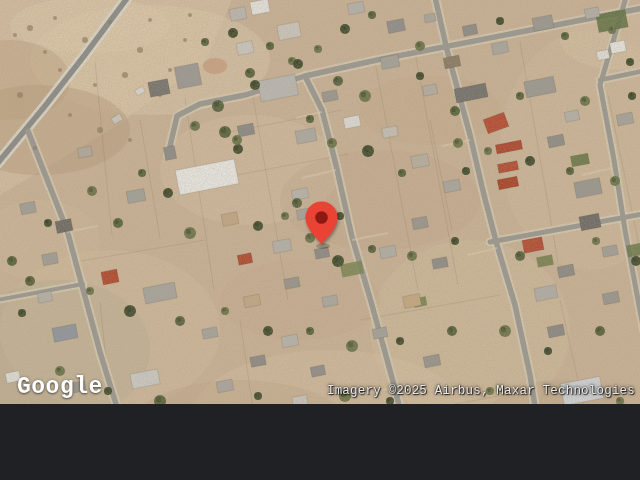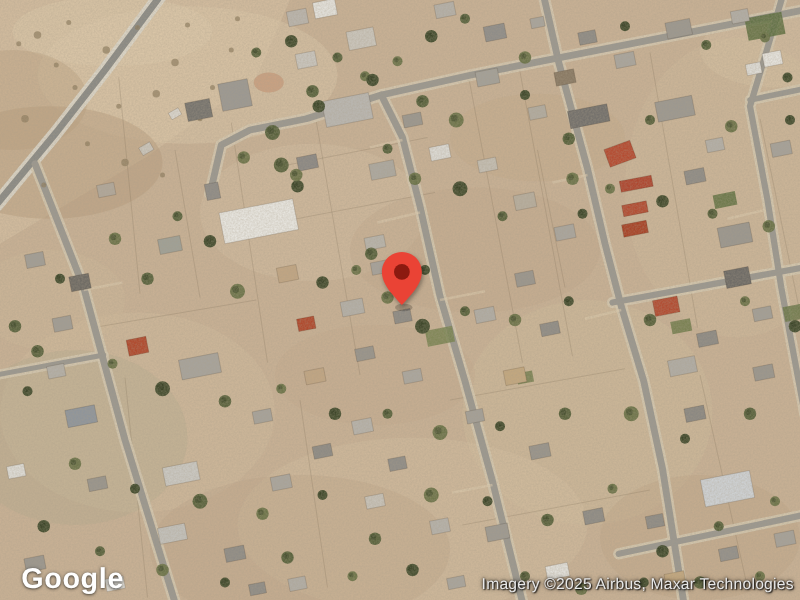--- a/index.html
+++ b/index.html
@@ -1,17 +1,17 @@
 <!DOCTYPE html>
 <html><head>
 <meta charset="utf-8">
 <style>
   html,body{margin:0;padding:0;background:#202124;}
-  .screen{position:relative;width:640px;height:480px;overflow:hidden;
-    font-family:Liberation Sans, sans-serif;background:#c7b094;}
+  .screen{position:relative;width:640px;height:404px;overflow:hidden;
+    font-family:Liberation Mono, monospace;background:#c7b094;}
   .map-viewport{position:absolute;inset:0;cursor:grab;}
   .map-viewport svg{display:block;}
   .pin{position:absolute;width:37px;height:46px;z-index:5;
     filter:drop-shadow(1px 2px 1.5px rgba(0,0,0,0.35));}
   .google-logo{position:absolute;left:17px;bottom:4px;z-index:6;
     color:#ffffff;font-size:23px;font-weight:bold;letter-spacing:0.5px;
     text-shadow:0 1px 2px rgba(0,0,0,0.5),0 0 3px rgba(60,64,67,0.45);
     cursor:pointer;user-select:none;}
   .attribution{position:absolute;right:5px;bottom:6px;z-index:6;
     color:#e8e8e8;font-size:12.5px;letter-spacing:0.2px;

